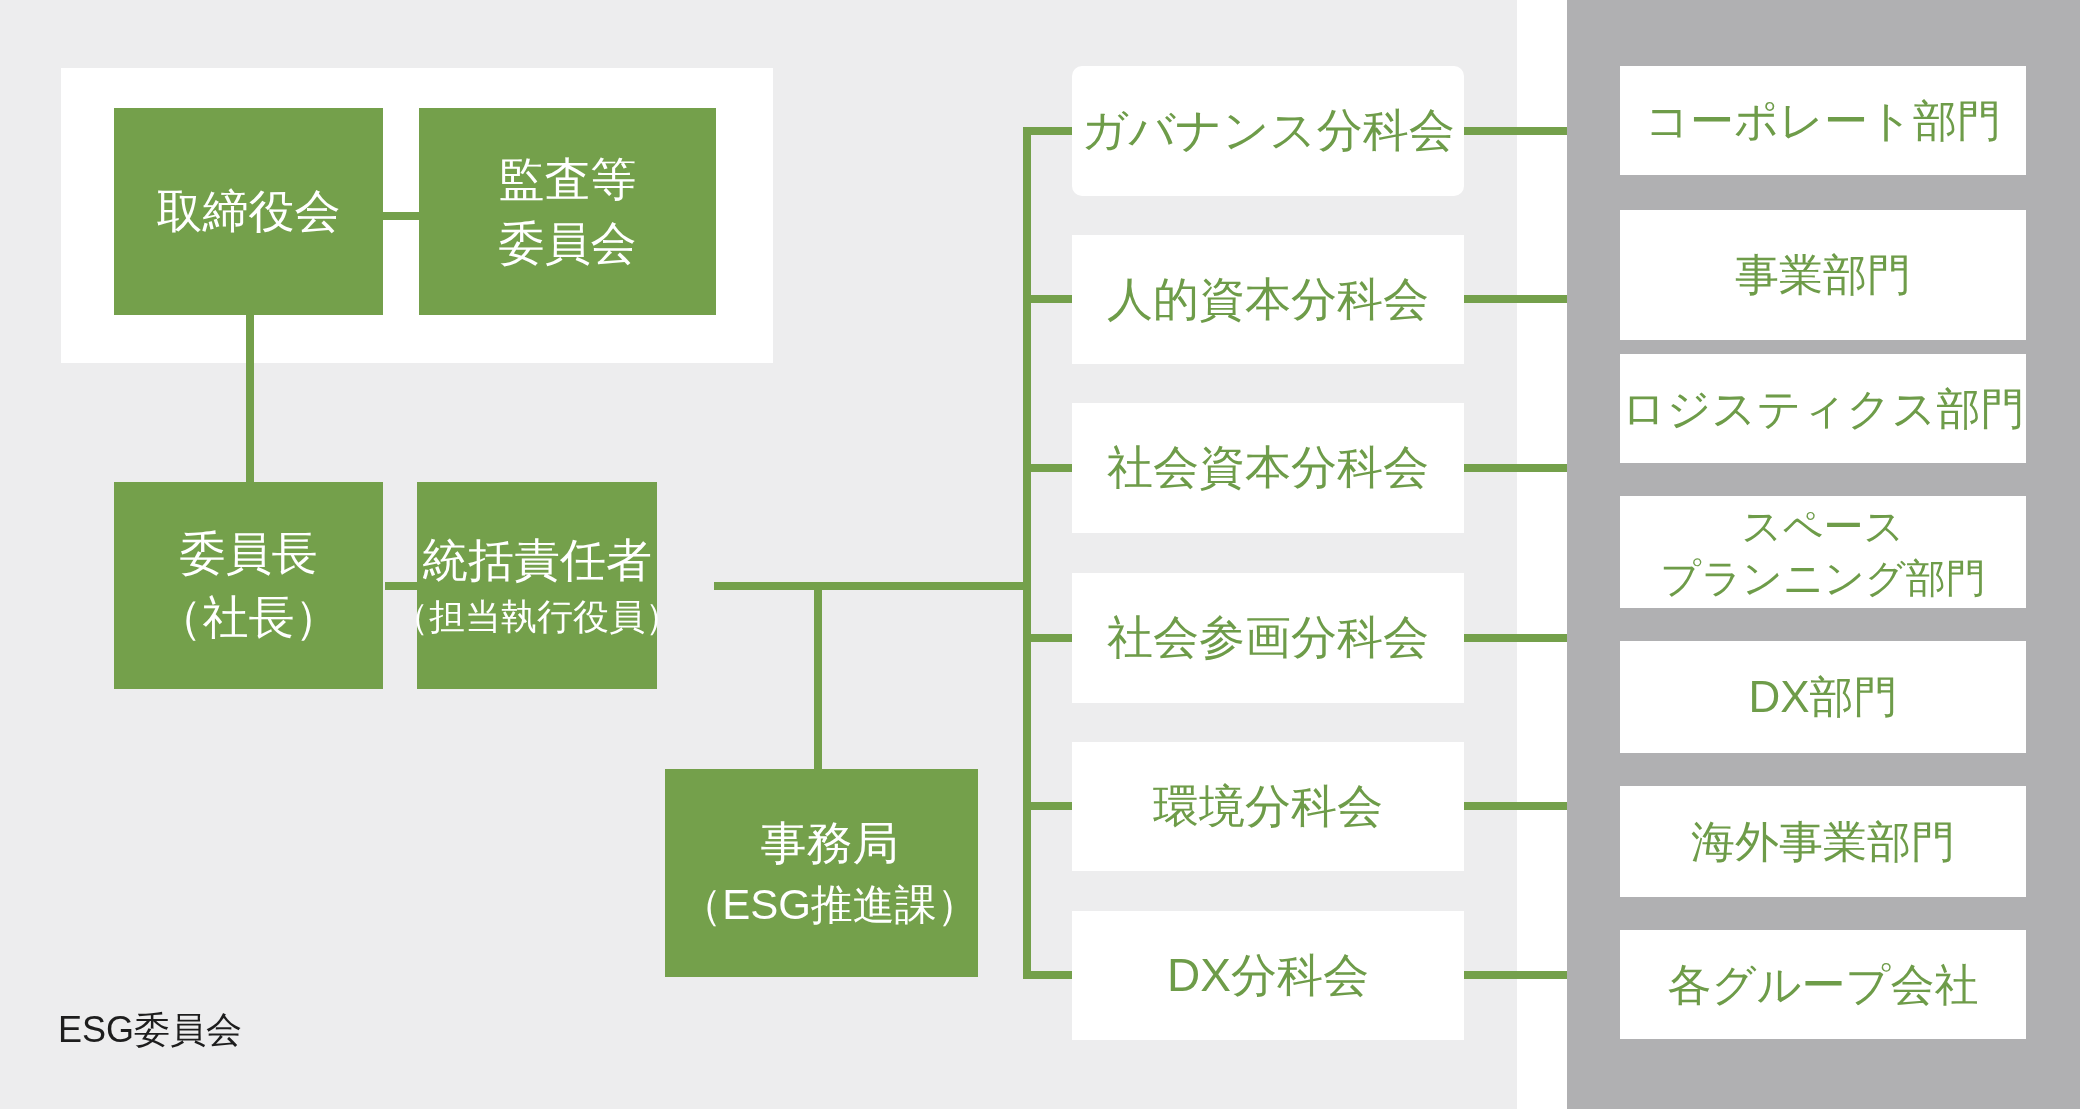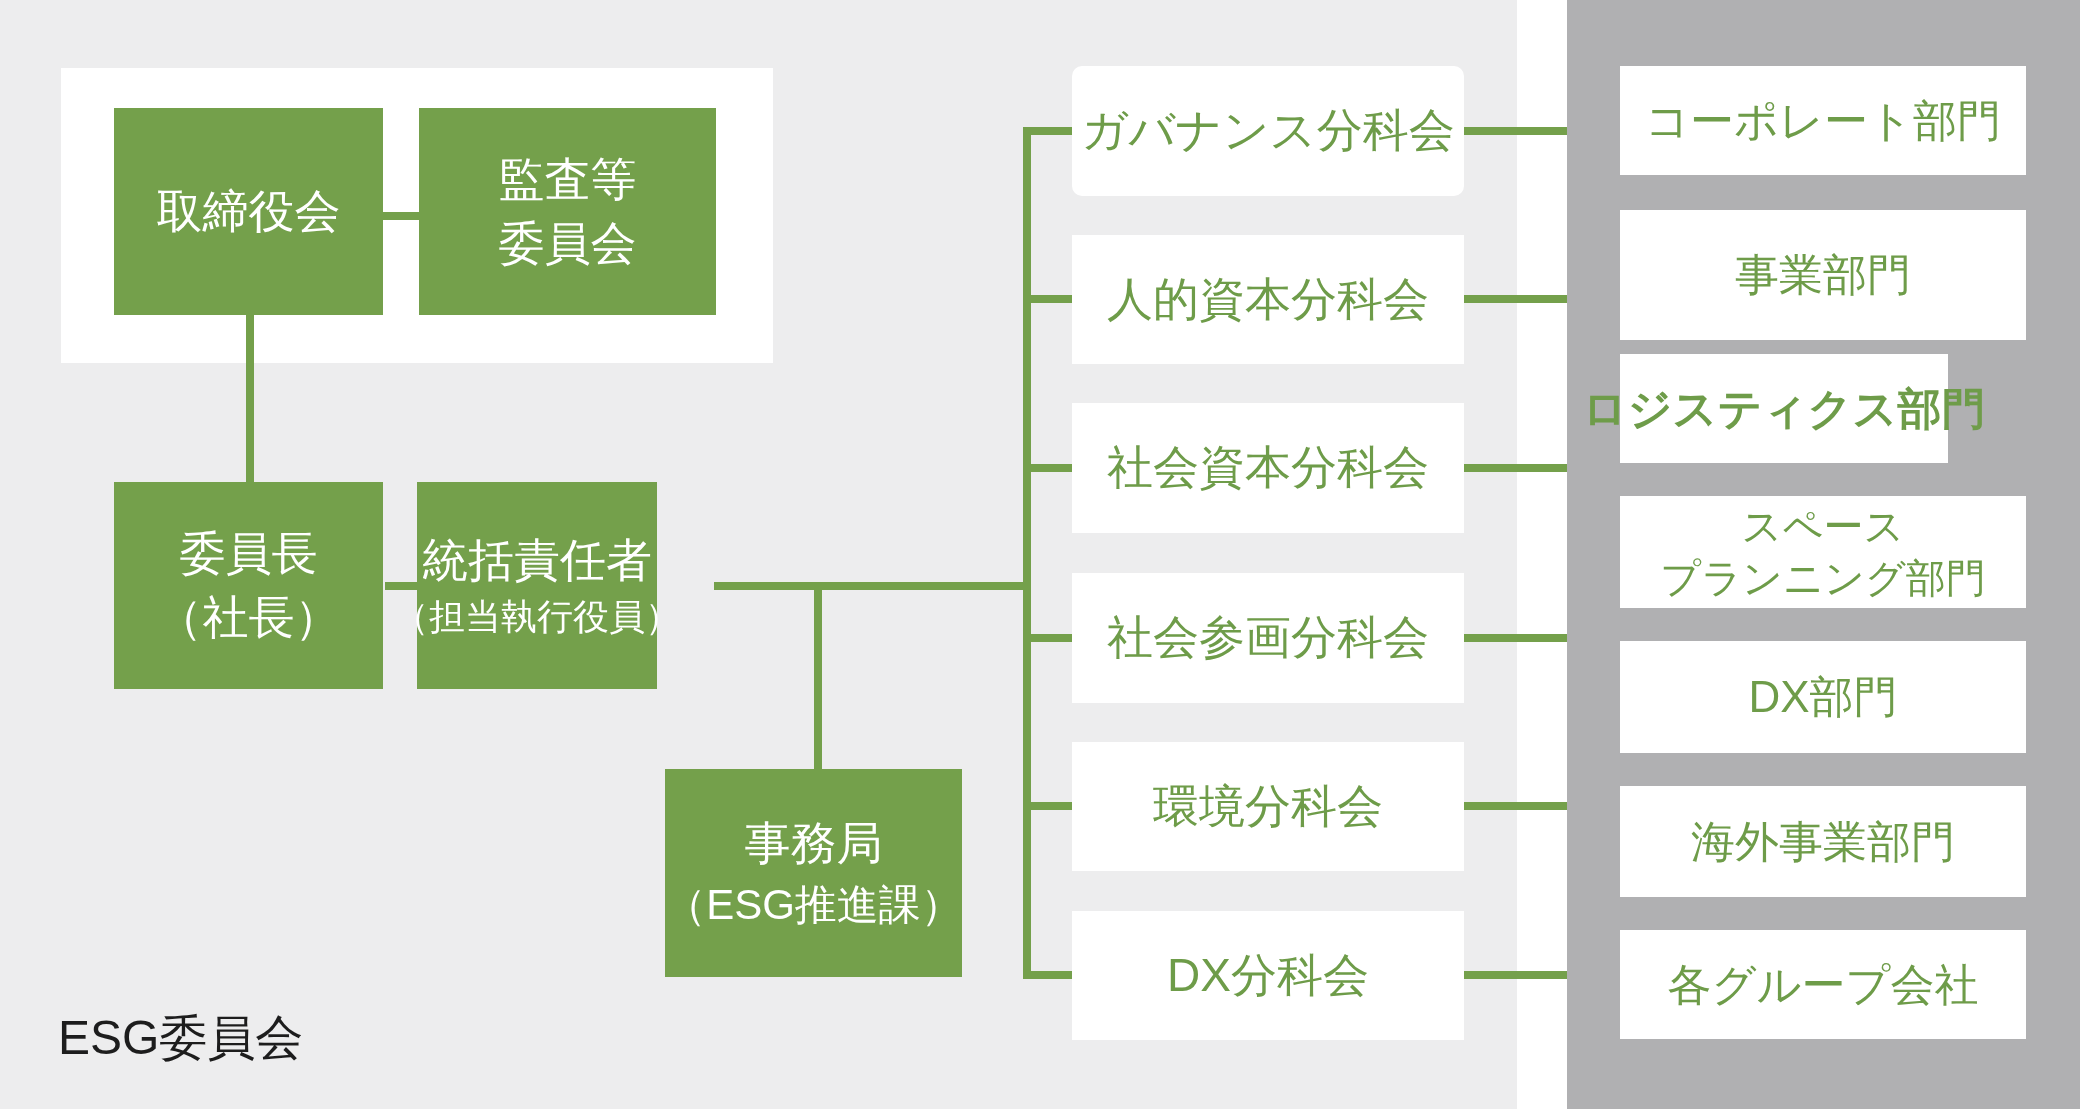--- a/index.html
+++ b/index.html
@@ -50,21 +50,21 @@
     align-items: center;
     justify-content: center;
     text-align: center;
     white-space: nowrap;
   }
   .sub-box  { font-size: 46px; }
   .dept-box { font-size: 44px; line-height: 1.3; }
 
   .diagram-caption {
     color: #1d1d1d;
-    font-size: 48px;
+    font-size: 36px;
     white-space: nowrap;
   }
 </style>
 </head>
 <body>
 
 <div id="canvas">
 
   <div class="abs white-strip" style="left:1517px; top:0; width:50px; height:1109px;"></div>
   <div class="abs gray-panel" style="left:1567px; top:0; width:513px; height:1109px;"></div>
@@ -103,21 +103,21 @@
   <div class="abs green-box" style="left:114px; top:482px; width:269px; height:207px;">
     <span>委員長</span>
     <span>（社長）</span>
   </div>
 
   <div class="abs green-box" style="left:417px; top:482px; width:240px; height:207px;">
     <span>統括責任者</span>
     <span class="sub">（担当執行役員）</span>
   </div>
 
-  <div class="abs green-box" style="left:665px; top:769px; width:297px; height:208px;">
+  <div class="abs green-box" style="left:665px; top:769px; width:297px; height:208px;padding-left:16px;">
     <span>事務局</span>
     <span class="sub2">（ESG推進課）</span>
   </div>
 
   <div class="abs white-box sub-box" style="left:1072px; top:66px; width:392px; height:130px;border-radius:10px;">
     <span>ガバナンス分科会</span>
   </div>
   <div class="abs white-box sub-box" style="left:1072px; top:235px; width:392px; height:129px;">
     <span>人的資本分科会</span>
   </div>
@@ -133,21 +133,21 @@
   <div class="abs white-box sub-box" style="left:1072px; top:911px; width:392px; height:129px;">
     <span>DX分科会</span>
   </div>
 
   <div class="abs white-box dept-box" style="left:1620px; top:66px; width:406px; height:109px;">
     <span>コーポレート部門</span>
   </div>
   <div class="abs white-box dept-box" style="left:1620px; top:210px; width:406px; height:130px;">
     <span>事業部門</span>
   </div>
-  <div class="abs white-box dept-box" style="left:1620px; top:354px; width:328px; height:109px;font-weight:bold;">
+  <div class="abs white-box dept-box" style="left:1620px; top:354px; width:406px; height:109px;">
     <span>ロジスティクス部門</span>
   </div>
   <div class="abs white-box dept-box" style="left:1620px; top:496px; width:406px; height:112px; font-size:40px;">
     <span>スペース</span>
     <span>プランニング部門</span>
   </div>
   <div class="abs white-box dept-box" style="left:1620px; top:641px; width:406px; height:112px;">
     <span>DX部門</span>
   </div>
   <div class="abs white-box dept-box" style="left:1620px; top:786px; width:406px; height:111px;">

